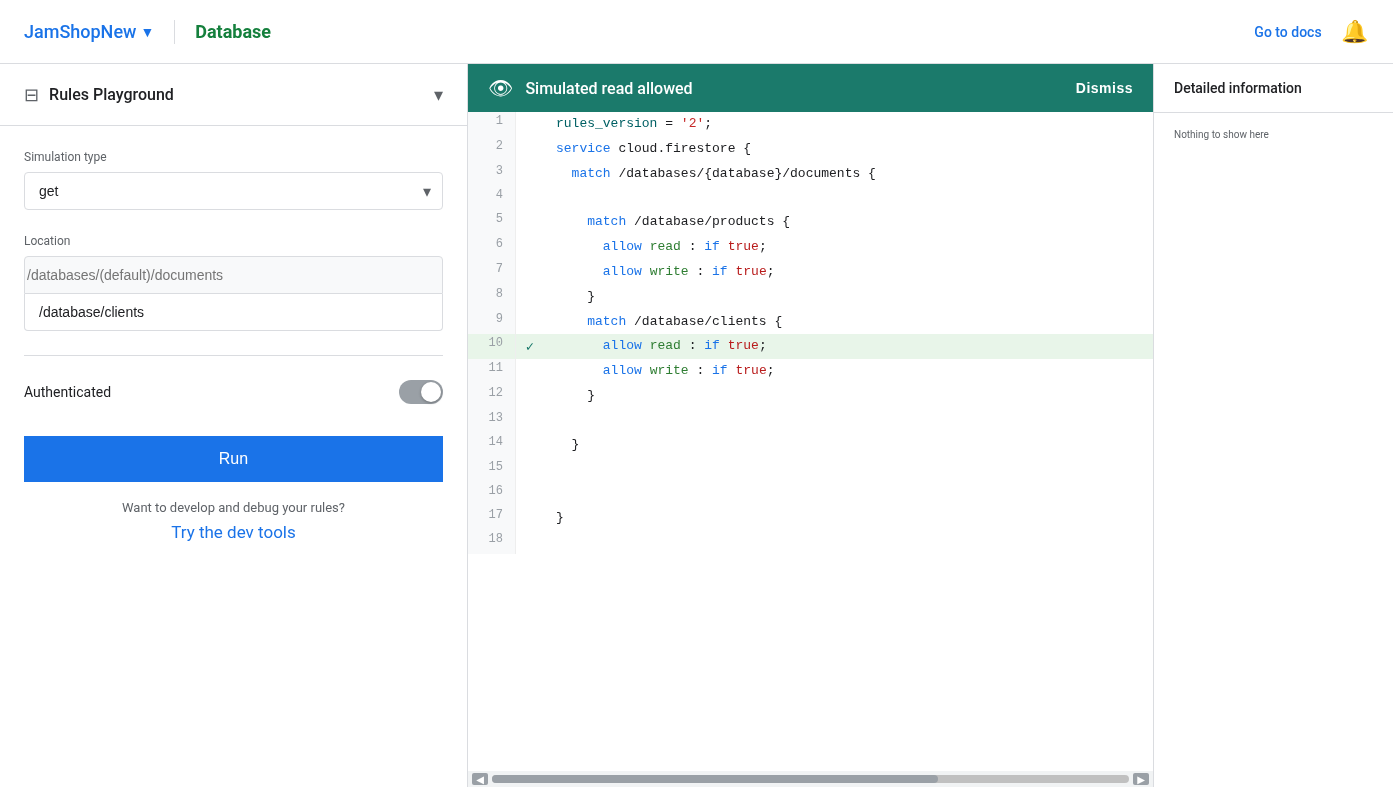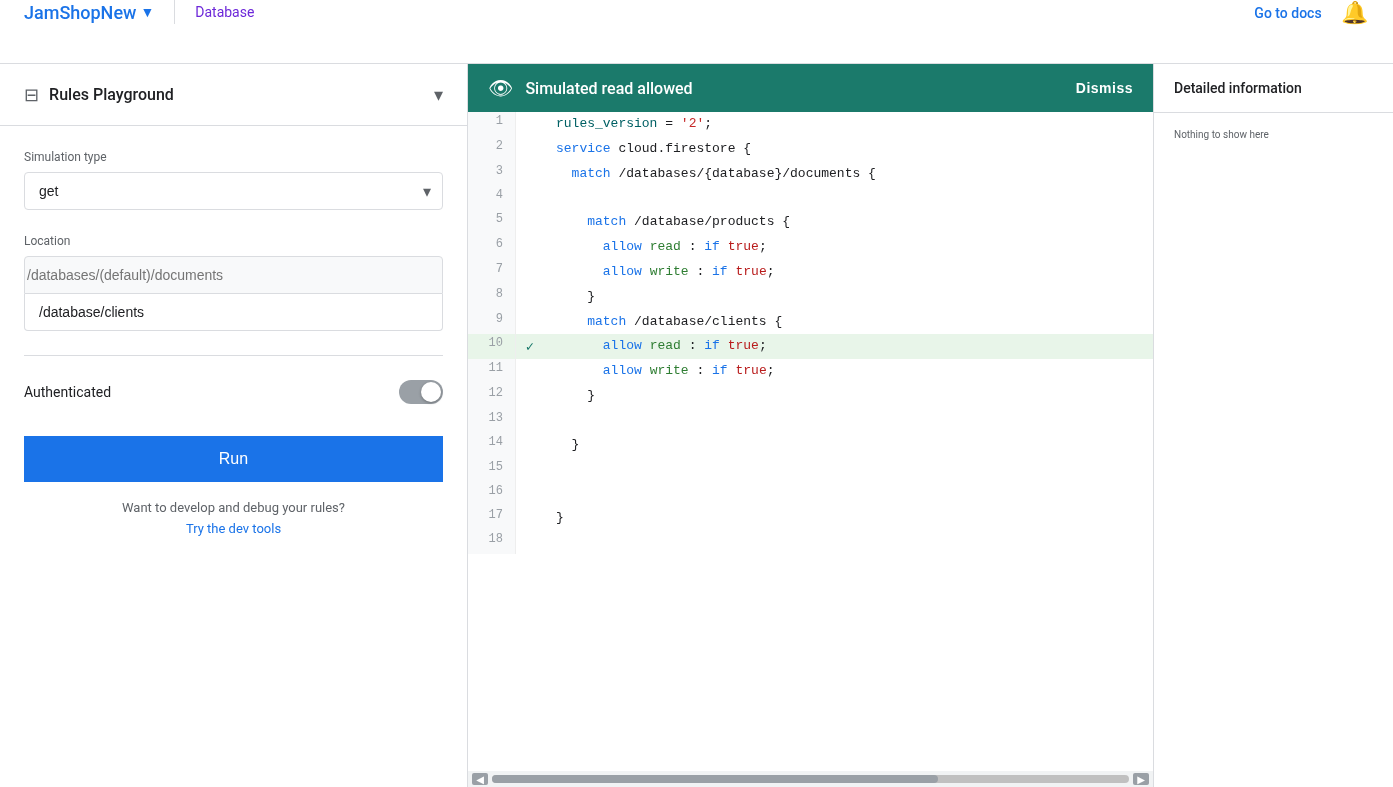--- a/index.html
+++ b/index.html
@@ -1,25 +1,25 @@
 <!DOCTYPE html>
 <html><head>
   <meta charset="utf-8">
   <style>
     * { box-sizing: border-box; margin: 0; padding: 0; }
     body { font-family: 'Roboto', Arial, sans-serif; background: #f8f9fa; color: #202124; font-size: 14px; }
 
     
     .top-nav {
       display: flex;
-      align-items: flex-start;
+      align-items: center;
       justify-content: space-between;
       background: #fff;
       border-bottom: 1px solid #dadce0;
-      padding: 0 24px;
+      padding: 8px 24px;
       height: 64px;
     }
     .top-nav-left {
       display: flex;
       align-items: center;
       gap: 8px;
     }
     .project-name {
       font-size: 18px;
       font-weight: 500;
@@ -27,23 +27,23 @@
       display: flex;
       align-items: center;
       gap: 4px;
       cursor: pointer;
     }
     .project-name .chevron {
       font-size: 14px;
       color: #1a73e8;
     }
     .nav-section {
-      font-size: 14px;
-      color: #6d28d9;
-      font-weight: 400;
+      font-size: 18px;
+      color: #15803d;
+      font-weight: 700;
     }
     .nav-divider {
       width: 1px;
       height: 24px;
       background: #dadce0;
       margin: 0 12px;
     }
     .top-nav-right {
       display: flex;
       align-items: center;
@@ -221,21 +221,21 @@
       text-align: center;
       font-size: 13px;
       color: #5f6368;
       line-height: 1.6;
     }
     .dev-tools-link {
       color: #1a73e8;
       text-decoration: none;
       cursor: pointer;
       display: block;
-      font-size: 13px;
+      font-size: 17px;
     }
 
     
     .code-area {
       flex: 1;
       display: flex;
       flex-direction: column;
       background: #fff;
       overflow: hidden;
     }

